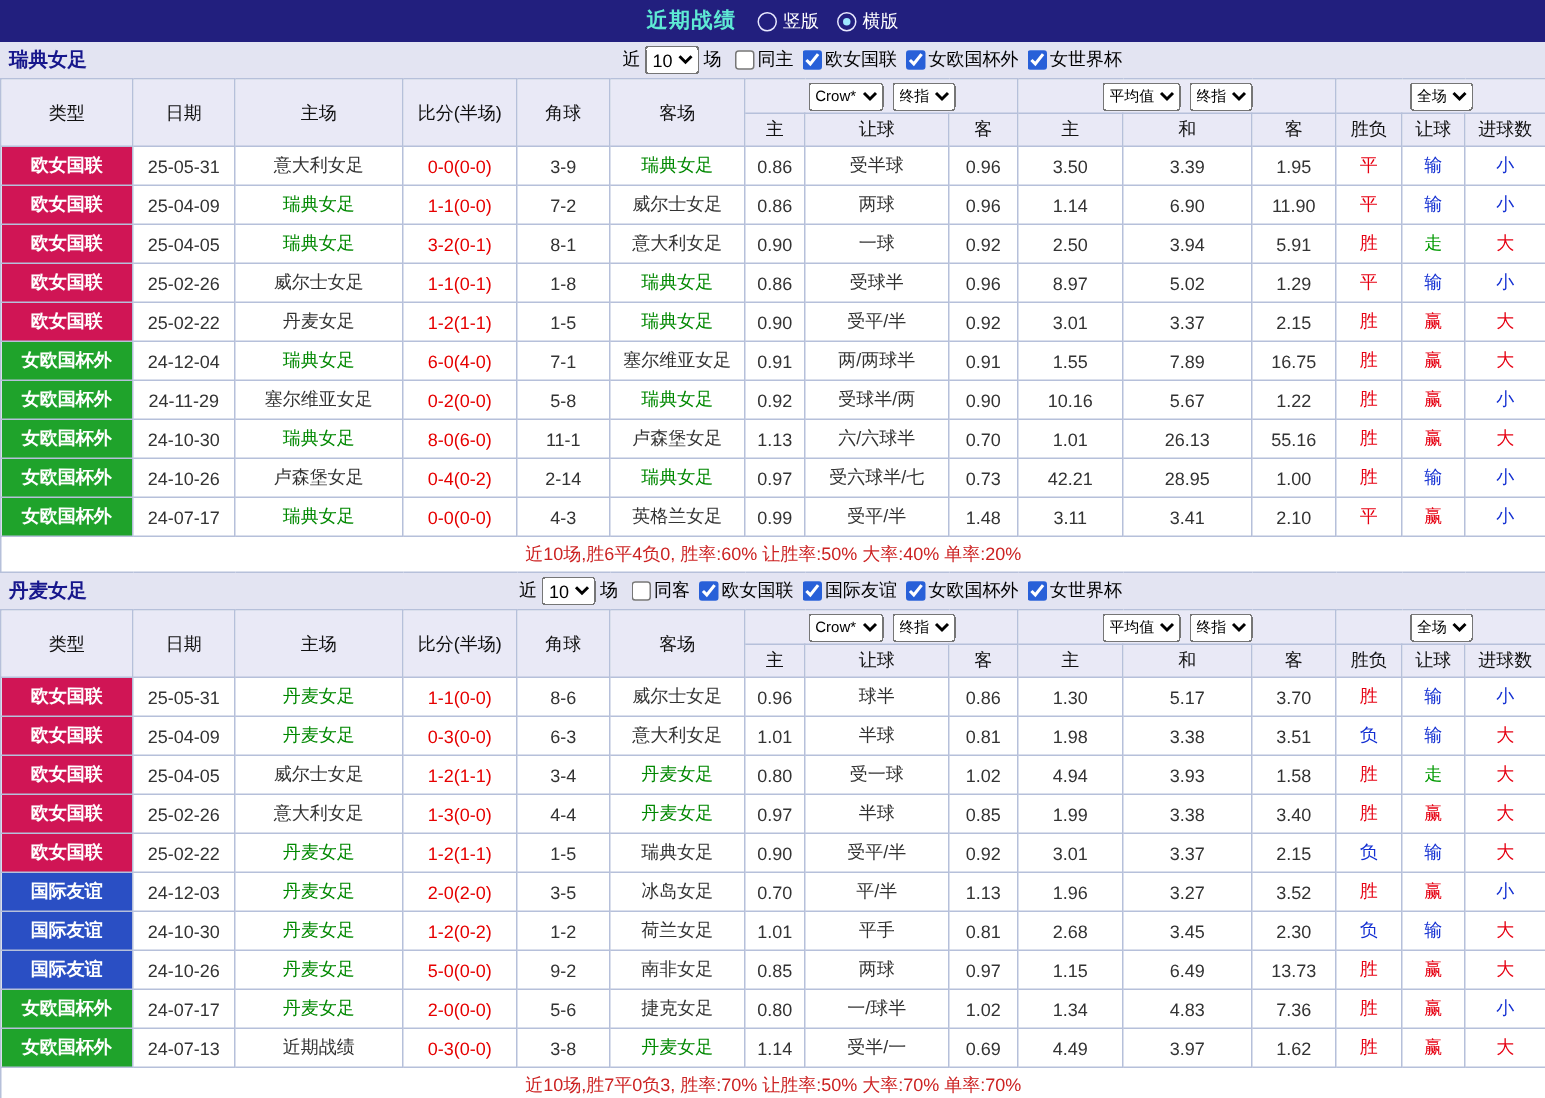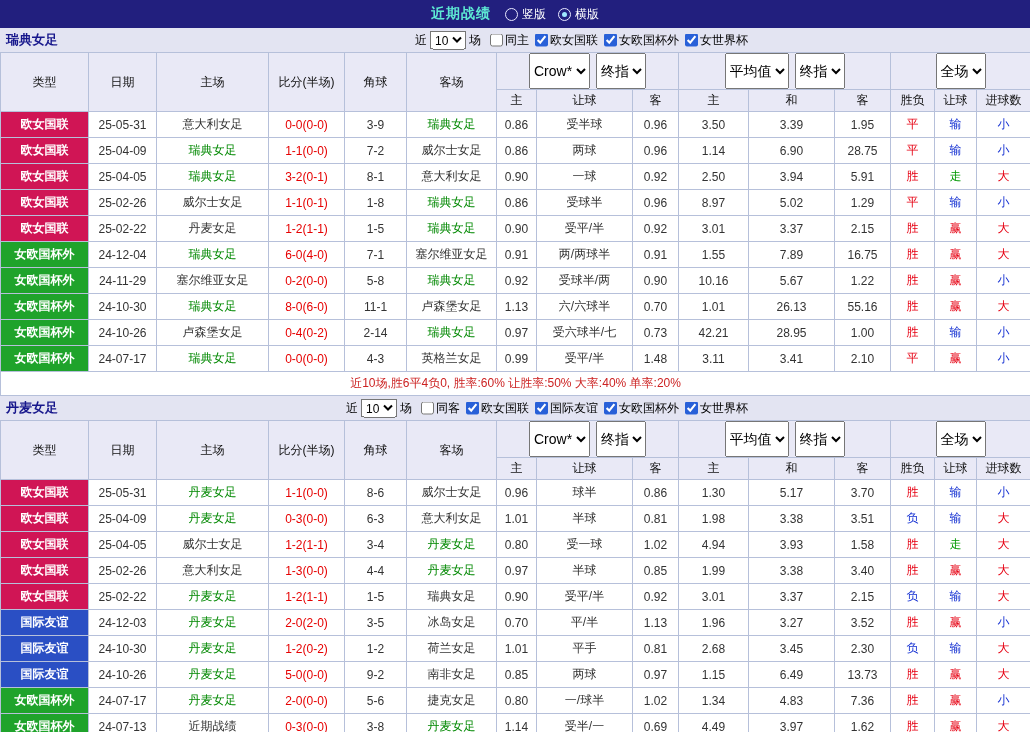--- a/index.html
+++ b/index.html
@@ -56,21 +56,21 @@
     border:1px solid #b6c0da;
     text-align:center;
     padding:0;
     overflow:hidden;
     white-space:nowrap;
     vertical-align:middle;
   }
   thead th{background:#e9e9f6;font-weight:normal;color:#111;height:22px;}
   thead tr.subhead th{height:21px;}
   .sel-wrap{display:flex;justify-content:center;align-items:center;gap:6px;}
-  .sel-wrap select{font-size:14px;height:36px;}
+  .sel-wrap select{font-size:10px;height:19px;}
   tbody td{height:25px;background:#fff;color:#333;}
   td.badge{color:#fff;font-weight:bold;}
   td.score{color:#e60000;}
   td.team-hl{color:#008800;}
   tfoot td.summary{
     height:23px;
     background:#fff;
     color:#c22;
     text-align:center;
   }
@@ -203,21 +203,21 @@
           <td>25-04-09</td>
           <td class="team-hl">瑞典女足</td>
           <td class="score">1-1(0-0)</td>
           <td>7-2</td>
           <td>威尔士女足</td>
           <td>0.86</td>
           <td>两球</td>
           <td>0.96</td>
           <td>1.14</td>
           <td>6.90</td>
-          <td>28.75</td>
+          <td>11.90</td>
           <td style="color: rgb(230, 0, 18);">平</td>
           <td style="color: rgb(20, 48, 210);">输</td>
           <td style="color: rgb(20, 48, 210);">小</td>
         </tr>
         <tr>
           <td class="badge" style="background: rgb(208, 21, 85);">欧女国联</td>
           <td>25-04-05</td>
           <td class="team-hl">瑞典女足</td>
           <td class="score">3-2(0-1)</td>
           <td>8-1</td>

